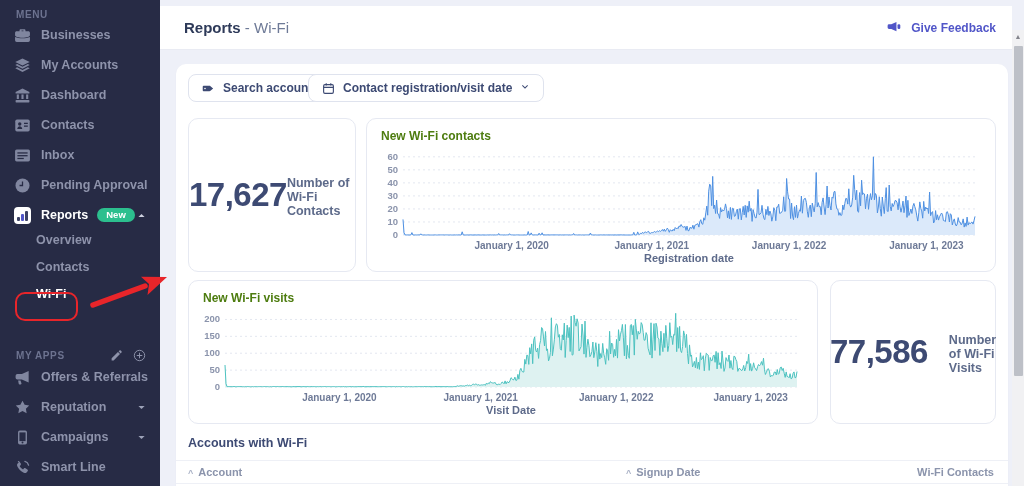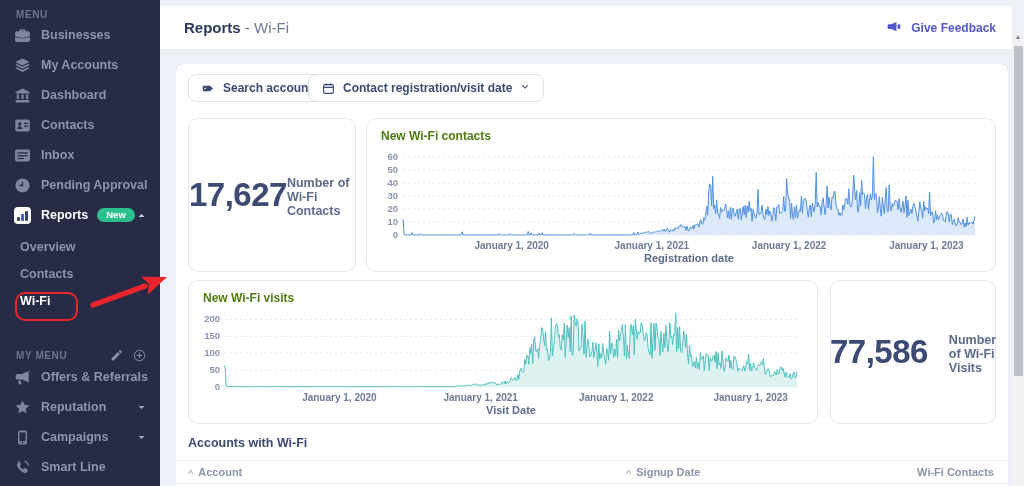--- a/index.html
+++ b/index.html
@@ -22,21 +22,21 @@
   .side-item .s-icon svg { width:17px; height:17px; fill:currentColor; display:block; }
   .side-item .s-label { font-size:12.5px; font-weight:600; color:#8e93ab; white-space:nowrap; }
   .side-item.active .s-label { color:#ffffff; font-weight:700; }
   .side-item .spacer { flex:1; }
   .badge { background:#2cbf8e; color:#fff; font-size:9.5px; font-weight:700; border-radius:9px;
            padding:2.5px 9px; margin-left:9px; line-height:1; }
   .chev { color:#9da2b8; }
   .chev svg { width:9px; height:9px; fill:currentColor; display:block; }
   .side-item.active .chev { color:#cfd2e0; }
   .sub-list { margin-top:3px; }
-  .sub-item { display:flex; align-items:center; height:27px; padding-left:20px; cursor:pointer; }
+  .sub-item { display:flex; align-items:flex-start; height:27px; padding-left:36px; cursor:pointer; }
   .sub-item .s-label { font-size:12.5px; font-weight:600; color:#8e93ab; }
   .sub-item.active .s-label { color:#ffffff; font-weight:700; }
   .report-box { width:17px; height:17px; background:#fff; border-radius:4px; margin-right:10px;
                 display:flex; align-items:flex-end; justify-content:center; gap:1.5px; padding:3px 3px; }
   .report-box .bar { width:2.5px; background:#3c4265; border-radius:1px; display:block; }
   .report-box .bar.b1 { height:4px; } .report-box .bar.b2 { height:7px; background:#5156c8; } .report-box .bar.b3 { height:10px; }
   .cut { fill:#272b45; }
   
   .annot-box { position:absolute; left:15px; top:292px; width:63px; height:29px;
                border:2.5px solid #e8252a; border-radius:10px; z-index:40; pointer-events:none; }
@@ -187,21 +187,21 @@
         </div>
         <div class="sub-item">
           <span class="s-label">Contacts</span>
         </div>
         <div class="sub-item active">
           <span class="s-label">Wi-Fi</span>
         </div>
       </div>
     </nav>
   <div class="menu-label apps">
-    <span class="lbl">MY MENU</span>
+    <span class="lbl">MY APPS</span>
     <span class="apps-actions">
       <span>
           <svg viewBox="0 0 16 16">
             <path d="M2 11.5 9.8 3.7l2.5 2.5L4.5 14H2v-2.5z"></path>
             <path d="m10.6 2.9 1-1a1.2 1.2 0 0 1 1.7 0l.8.8a1.2 1.2 0 0 1 0 1.7l-1 1-2.5-2.5z"></path>
           </svg>
         </span>
       <span>
           <svg viewBox="0 0 16 16">
             <circle cx="8" cy="8" r="6.4" fill="none" stroke="#8e93ab" stroke-width="1.2"></circle>

